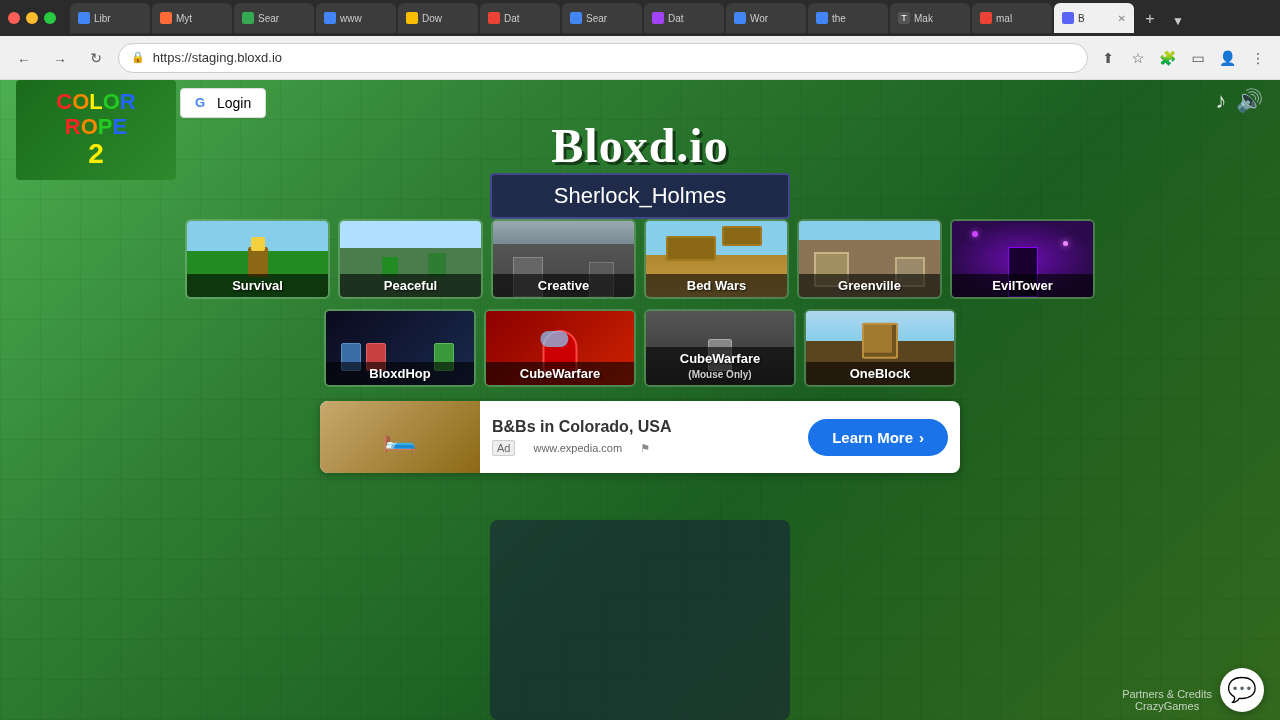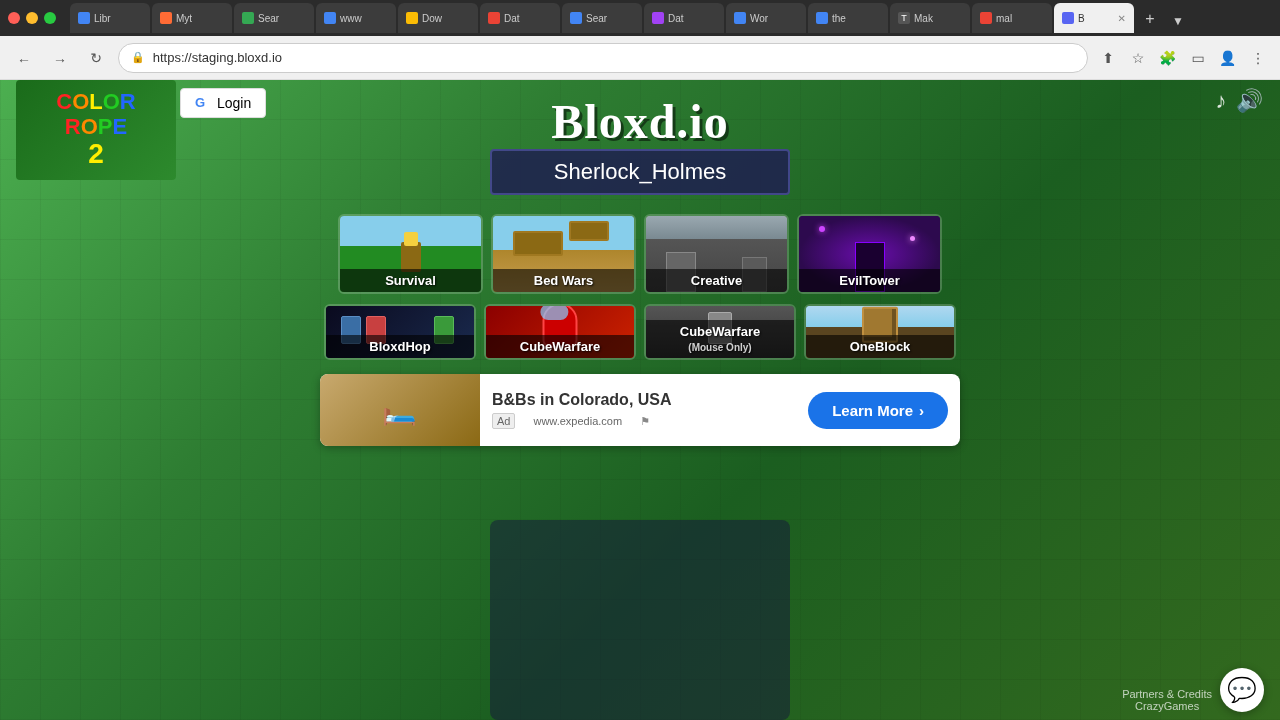--- a/index.html
+++ b/index.html
@@ -117,21 +117,21 @@
       background: rgba(20, 20, 60, 0.5);
       border-radius: 8px;
     }
 
     .page-inner {
       position: relative;
       z-index: 1;
       display: flex;
       flex-direction: column;
       align-items: center;
-      padding-top: 0;
+      padding-top: 24px;
     }
 
     
     .login-btn {
       position: absolute;
       top: 8px;
       left: 16px;
       background: white;
       border: 1px solid #ddd;
       border-radius: 4px;
@@ -206,21 +206,21 @@
       padding: 8px 30px;
       text-align: center;
       min-width: 300px;
     }
 
     
     .games-grid {
       display: flex;
       flex-direction: column;
       gap: 10px;
-      margin-top: 19px;
+      margin-top: 0;
       align-items: center;
     }
 
     .games-row {
       display: flex;
       gap: 8px;
     }
 
     .game-card {
       width: 145px;
@@ -270,21 +270,21 @@
     .bg-doodlecube { background: linear-gradient(135deg, #8b0000 0%, #cc0000 50%, #ff4444 100%); }
     
     .bg-cubewarfare { background: linear-gradient(180deg, #555 0%, #333 50%, #222 100%); }
     
     .bg-oneblock { background: linear-gradient(180deg, #87ceeb 0%, #87ceeb 50%, #8b6914 50%); }
     
     .bg-worlds { background: linear-gradient(135deg, #1a3a1a 0%, #2d5a2d 50%, #ff6600 50%, #cc4400 100%); }
 
     
     .game-card.tall {
-      height: 56px;
+      height: 78px;
       width: 152px;
     }
 
     
     .ad-banner {
       display: flex;
       background: white;
       border-radius: 8px;
       overflow: hidden;
       width: 640px;
@@ -480,34 +480,49 @@
         <div class="games-row">
           <div class="game-card">
             <div class="game-card-bg bg-survival">
 
               <div style="position:absolute;bottom:20px;left:50%;transform:translateX(-50%);width:20px;height:30px;background:#8b6914;border-radius:2px;"></div>
               <div style="position:absolute;bottom:46px;left:50%;transform:translateX(-50%);width:14px;height:14px;background:#f4d03f;border-radius:2px;"></div>
             </div>
             <div class="game-label">Survival</div>
           </div>
           <div class="game-card">
-            <div class="game-card-bg bg-bedwars">
-              <div style="position:absolute;inset:0;background:linear-gradient(180deg,#87ceeb 0%,#87ceeb 45%,rgba(255,200,100,0.3) 45%,#c8a050 100%);"></div>
-              <div style="position:absolute;top:15px;left:20px;width:50px;height:25px;background:#8b6914;border:2px solid #a07820;border-radius:2px;"></div>
-              <div style="position:absolute;top:5px;right:25px;width:40px;height:20px;background:#8b6914;border:2px solid #a07820;border-radius:2px;"></div>
-            </div>
-            <div class="game-label">Bed Wars</div>
+            <div class="game-card-bg bg-peaceful">
+              <div style="position:absolute;bottom:20px;left:30%;width:16px;height:20px;background:#228b22;"></div>
+              <div style="position:absolute;bottom:20px;right:25%;width:18px;height:24px;background:#2e7d32;"></div>
+            </div>
+            <div class="game-label">Peaceful</div>
           </div>
           <div class="game-card">
             <div class="game-card-bg bg-creative">
               <div style="position:absolute;inset:0;background:linear-gradient(180deg,#9aa8b0 0%,#7a8a92 30%,#555 30%,#444 100%);"></div>
               <div style="position:absolute;bottom:0;left:20px;width:30px;height:40px;background:#666;border:1px solid #888;"></div>
               <div style="position:absolute;bottom:0;right:20px;width:25px;height:35px;background:#5a5a5a;border:1px solid #777;"></div>
             </div>
             <div class="game-label">Creative</div>
+          </div>
+          <div class="game-card">
+            <div class="game-card-bg bg-bedwars">
+              <div style="position:absolute;inset:0;background:linear-gradient(180deg,#87ceeb 0%,#87ceeb 45%,rgba(255,200,100,0.3) 45%,#c8a050 100%);"></div>
+              <div style="position:absolute;top:15px;left:20px;width:50px;height:25px;background:#8b6914;border:2px solid #a07820;border-radius:2px;"></div>
+              <div style="position:absolute;top:5px;right:25px;width:40px;height:20px;background:#8b6914;border:2px solid #a07820;border-radius:2px;"></div>
+            </div>
+            <div class="game-label">Bed Wars</div>
+          </div>
+          <div class="game-card">
+            <div class="game-card-bg bg-greenville">
+              <div style="position:absolute;inset:0;background:linear-gradient(180deg,#87ceeb 0%,#87ceeb 25%,#8b7355 25%,#8b7355 100%);"></div>
+              <div style="position:absolute;bottom:10px;left:15px;width:35px;height:35px;background:#a09060;border:2px solid #c8b48a;"></div>
+              <div style="position:absolute;bottom:10px;right:15px;width:30px;height:30px;background:#9a8a6a;border:2px solid #c0b080;"></div>
+            </div>
+            <div class="game-label">Greenville</div>
           </div>
           <div class="game-card">
             <div class="game-card-bg bg-eviltower">
               <div style="position:absolute;inset:0;background:radial-gradient(ellipse at center,#6a0dad 0%,#2d0a4e 70%);"></div>
               <div style="position:absolute;bottom:0;left:50%;transform:translateX(-50%);width:30px;height:50px;background:#1a0030;border:1px solid #8800ff;"></div>
 
               <div style="position:absolute;top:10px;left:20px;width:6px;height:6px;background:#cc44ff;border-radius:50%;box-shadow:0 0 6px #cc44ff;"></div>
               <div style="position:absolute;top:20px;right:25px;width:5px;height:5px;background:#ee88ff;border-radius:50%;box-shadow:0 0 6px #ee88ff;"></div>
             </div>
             <div class="game-label">EvilTower</div>

